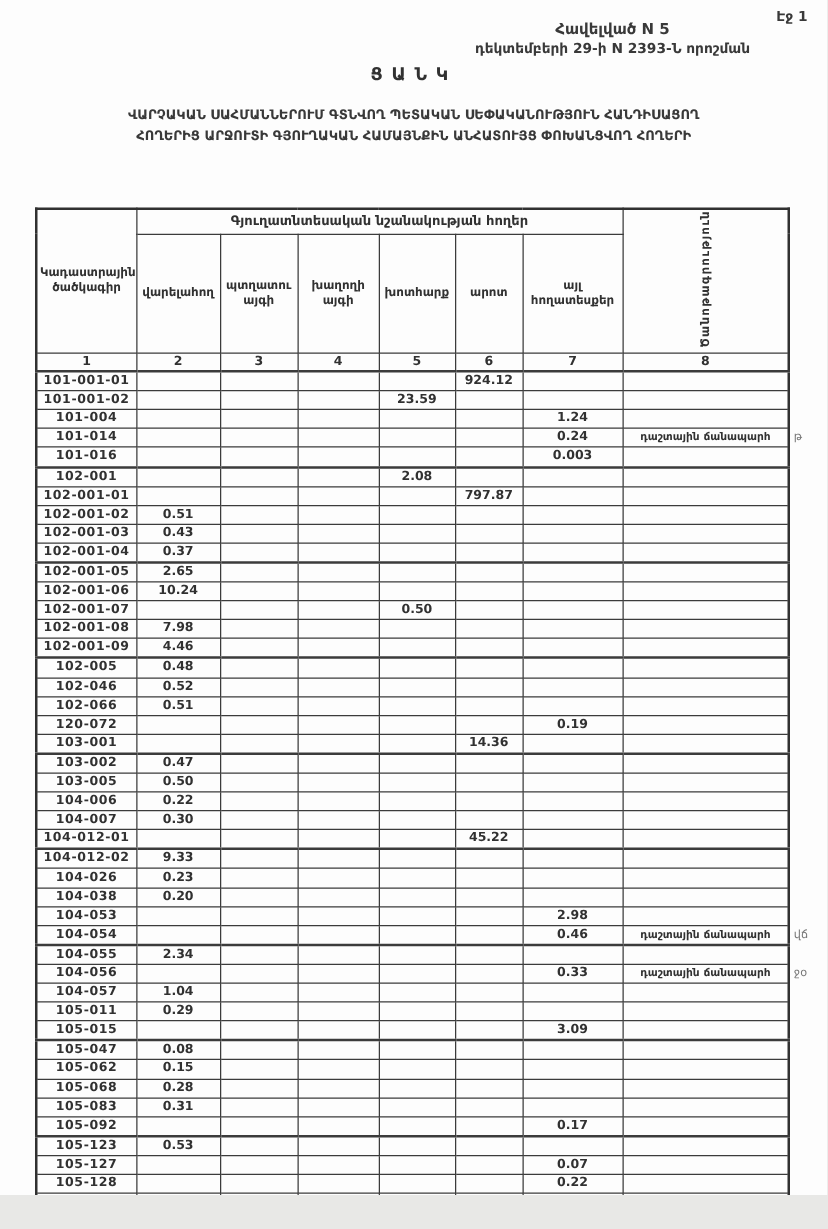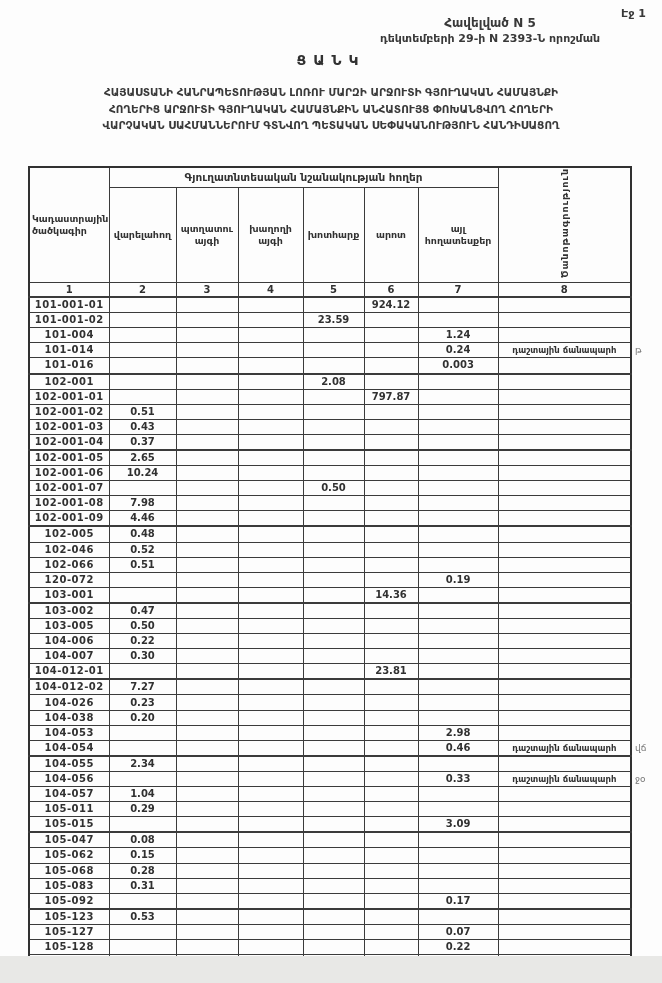--- a/index.html
+++ b/index.html
@@ -49,21 +49,21 @@
   table.land-table col.c8{width:133px;}
   table.land-table th,table.land-table td{
     border:1px solid #3c3c3c;
     padding:0 2px;
     font-weight:bold;
     color:#333;
     overflow:visible;
   }
   table.land-table{border:2px solid #333;}
   th.corner-header{
-    font-size:9.5px;line-height:12px;text-align:left;
+    font-size:9.5px;line-height:12px;text-align:center;
     font-weight:bold;vertical-align:middle;
     border-right-width:2px;
   }
   th.group-header{
     font-size:10.5px;height:18px;text-align:center;
     border-bottom-width:2px;
   }
   th.sub-header{
     font-size:9.5px;line-height:11.5px;height:92px;
     text-align:center;vertical-align:middle;font-weight:bold;
@@ -102,23 +102,22 @@
   <div class="page-num">Էջ 1</div>
 
   <div class="appendix-block">
     <div class="appendix-line1">Հավելված N 5</div>
     <div class="appendix-line3">դեկտեմբերի 29-ի N 2393-Ն որոշման</div>
   </div>
 
   <div class="doc-title">ՑԱՆԿ</div>
 
   <div class="subtitle">
-    <div>ՀԱՅԱՍՏԱՆԻ ՀԱՆՐԱՊԵՏՈՒԹՅԱՆ ԼՈՌՈՒ ՄԱՐԶԻ ԱՐՋՈՒՏԻ ԳՅՈՒՂԱԿԱՆ ՀԱՄԱՅՆՔԻ</div>
+    <div>ՎԱՐՉԱԿԱՆ ՍԱՀՄԱՆՆԵՐՈՒՄ ԳՏՆՎՈՂ ՊԵՏԱԿԱՆ ՍԵՓԱԿԱՆՈՒԹՅՈՒՆ ՀԱՆԴԻՍԱՑՈՂ</div>
     <div>ՀՈՂԵՐԻՑ ԱՐՋՈՒՏԻ ԳՅՈՒՂԱԿԱՆ ՀԱՄԱՅՆՔԻՆ ԱՆՀԱՏՈՒՅՑ ՓՈԽԱՆՑՎՈՂ ՀՈՂԵՐԻ</div>
-    <div>ՎԱՐՉԱԿԱՆ ՍԱՀՄԱՆՆԵՐՈՒՄ ԳՏՆՎՈՂ ՊԵՏԱԿԱՆ ՍԵՓԱԿԱՆՈՒԹՅՈՒՆ ՀԱՆԴԻՍԱՑՈՂ</div>
   </div>
 
   <table class="land-table">
     <colgroup>
       <col class="c1">
         <col class="c2">
         <col class="c3">
         <col class="c4">
       <col class="c5">
         <col class="c6">
@@ -392,27 +391,27 @@
           <td class=""></td>
           <td class=""></td>
           <td class="note"></td>
         </tr>
         <tr>
           <td class="code">104-012-01</td>
           <td class=""></td>
           <td class=""></td>
           <td class=""></td>
           <td class=""></td>
-          <td class="">23.81</td>
+          <td class="">45.22</td>
           <td class=""></td>
           <td class="note"></td>
         </tr>
         <tr>
           <td class="code">104-012-02</td>
-          <td class="">7.27</td>
+          <td class="">9.33</td>
           <td class=""></td>
           <td class=""></td>
           <td class=""></td>
           <td class=""></td>
           <td class=""></td>
           <td class="note"></td>
         </tr>
         <tr>
           <td class="code">104-026</td>
           <td class="">0.23</td>

